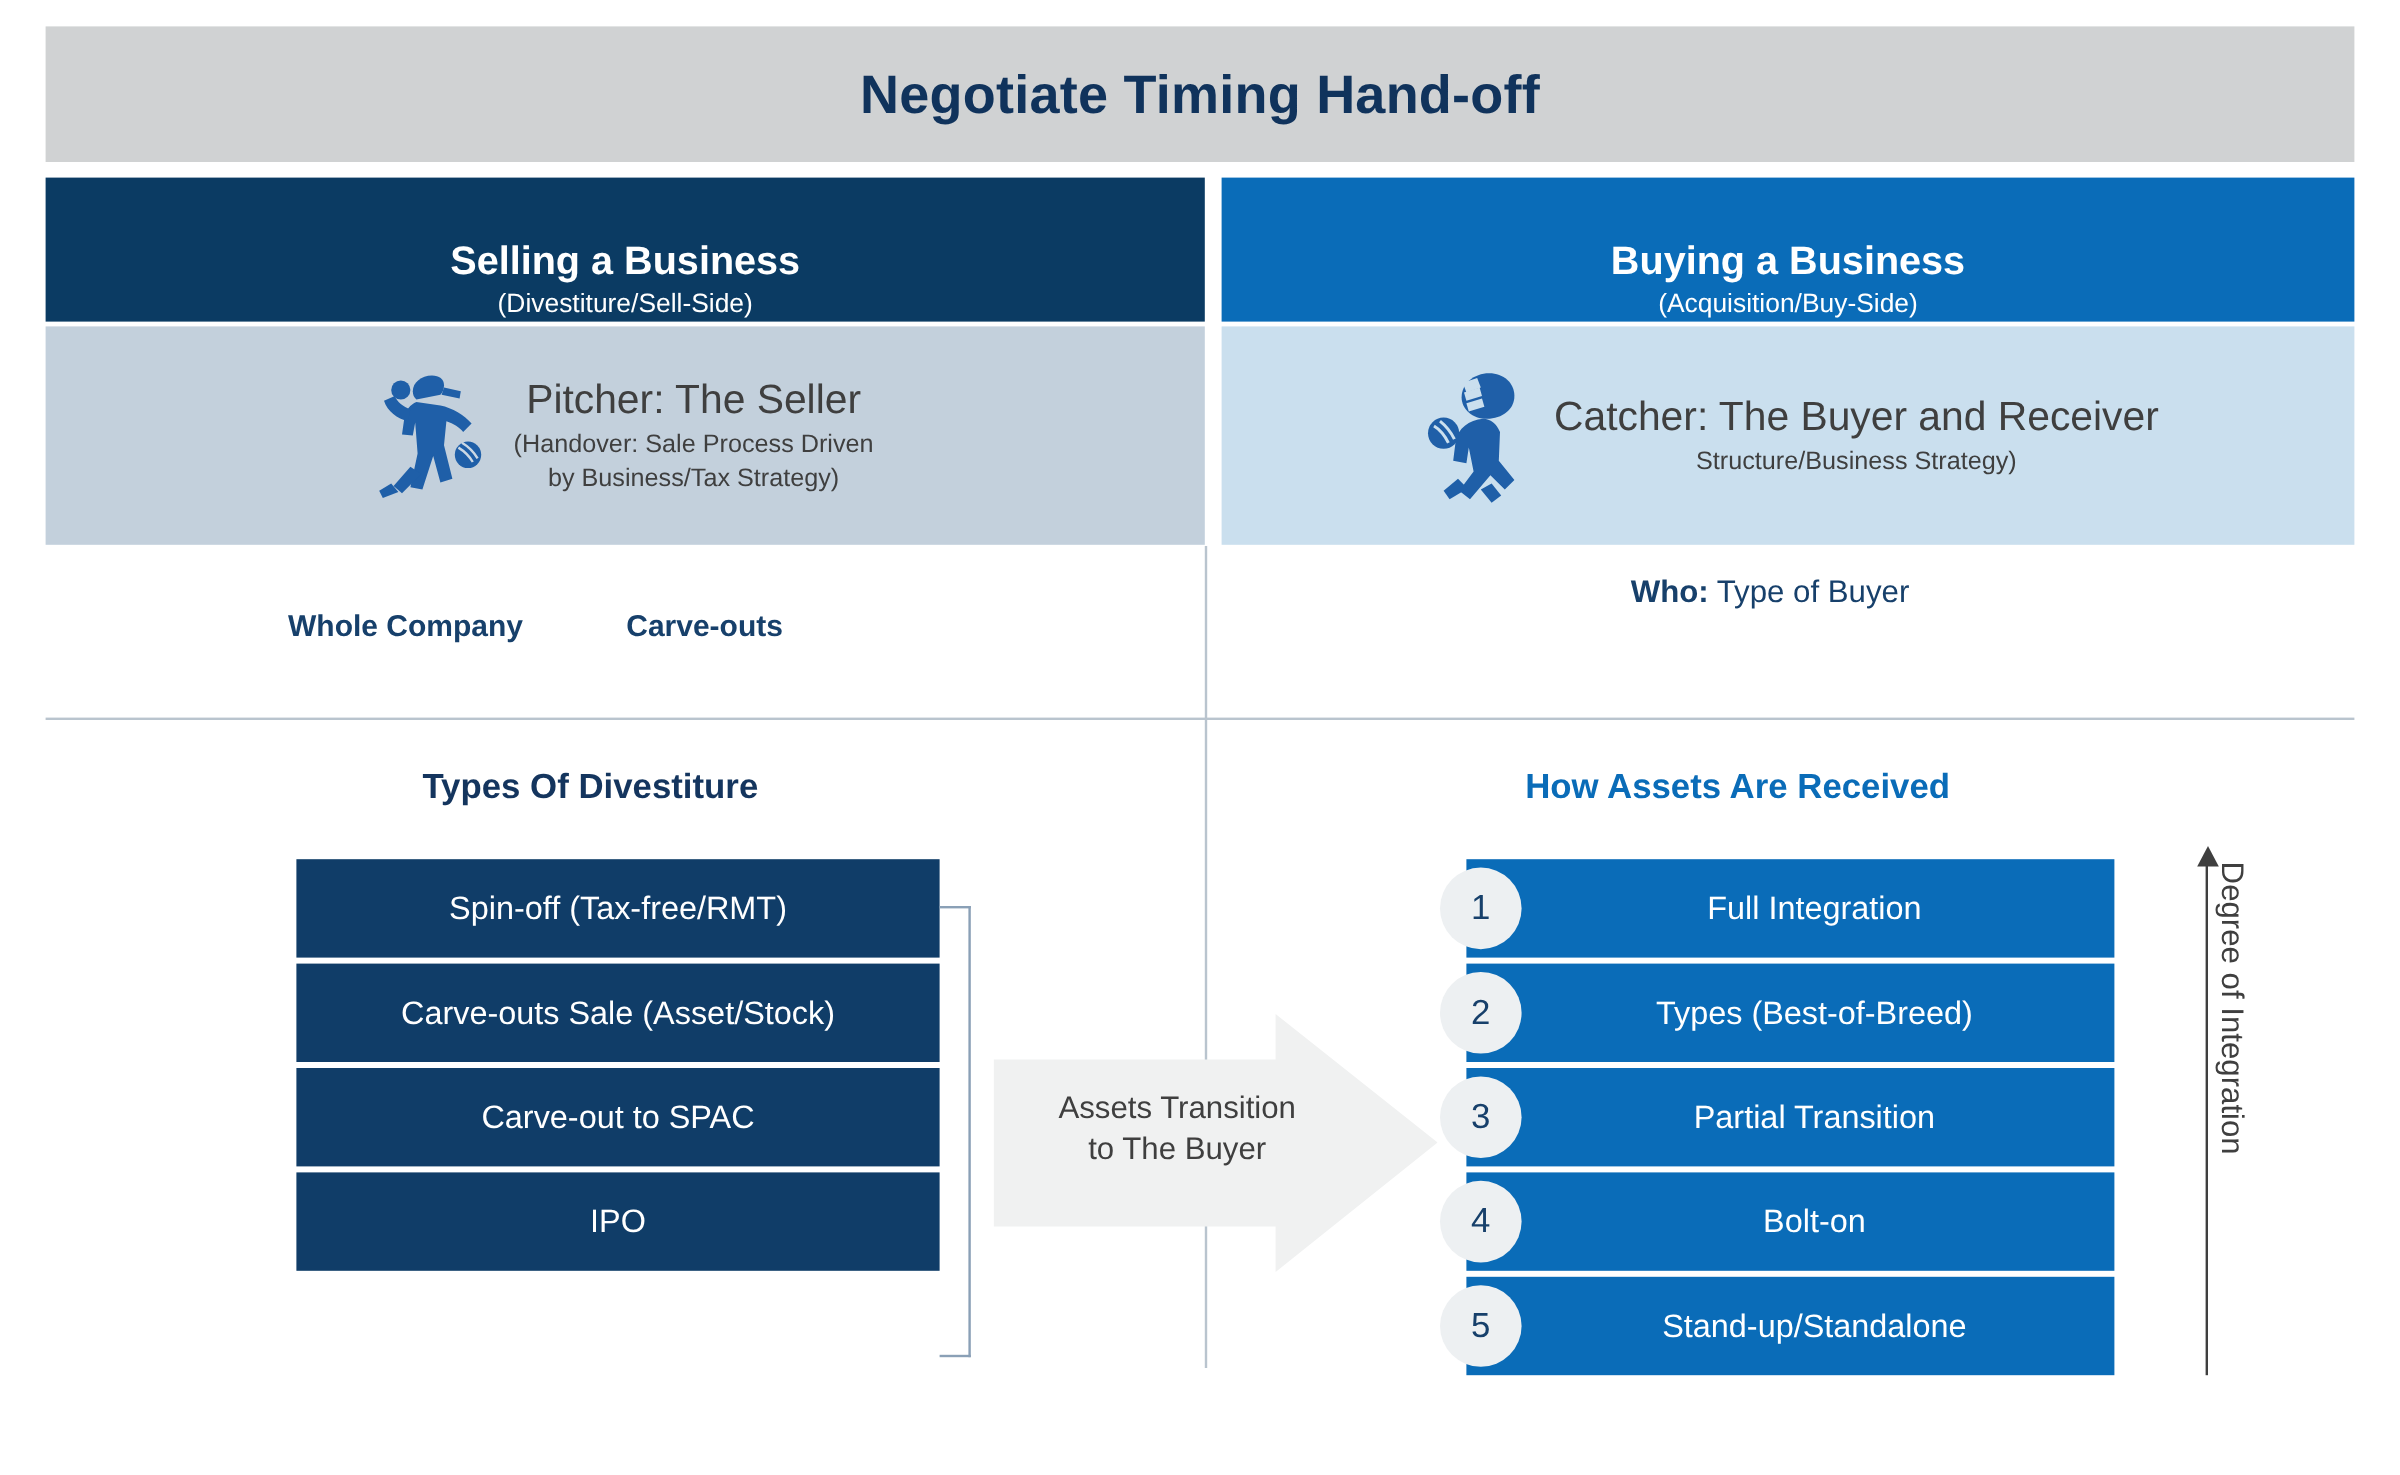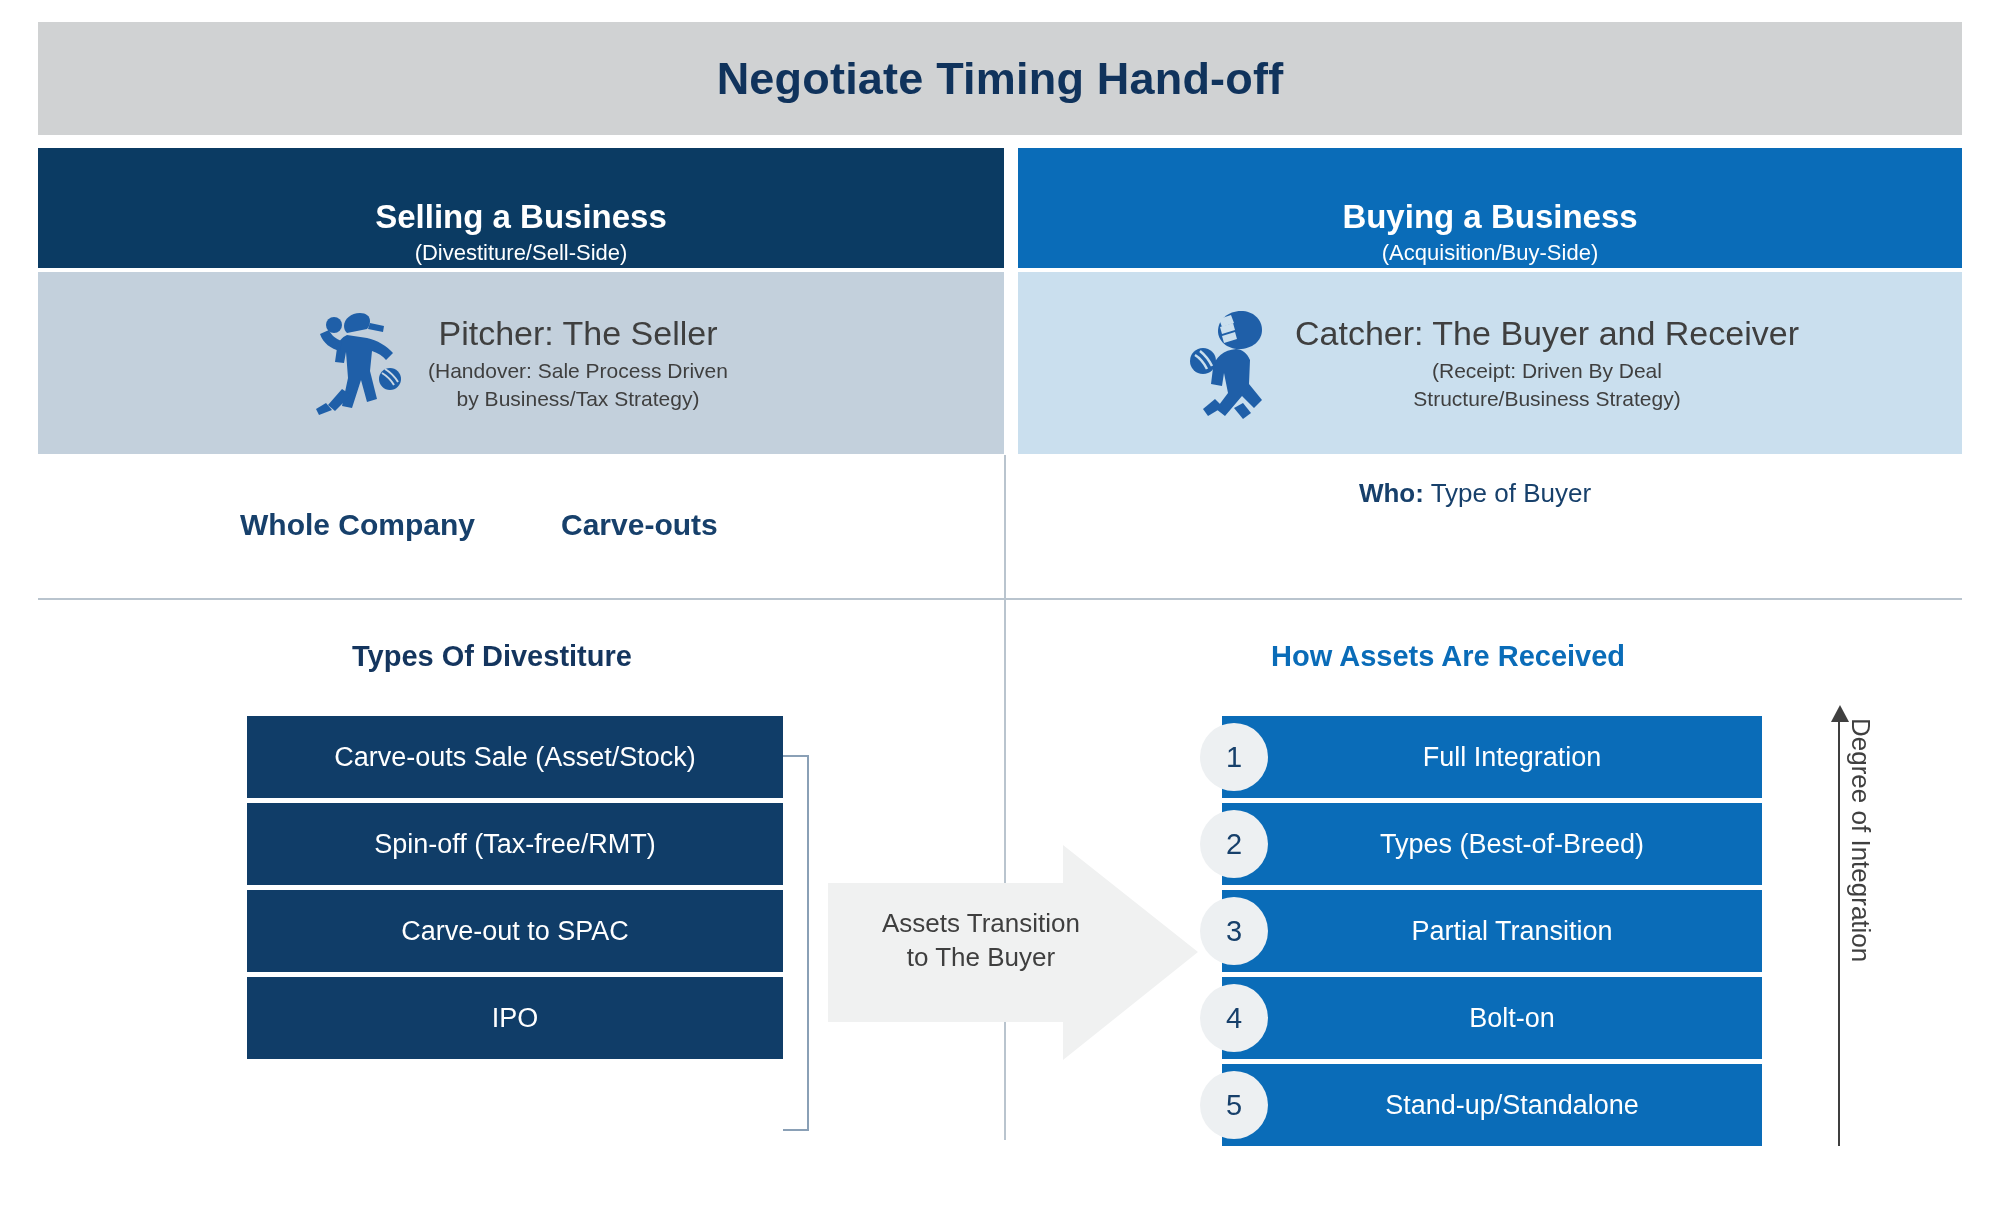--- a/index.html
+++ b/index.html
@@ -101,21 +101,21 @@
     margin-top: 4px;
   }
 
   
   .mid-left {
     position: absolute;
     left: 240px;
     top: 508px;
     display: flex;
     gap: 86px;
-    font-size: 30px;
+    font-size: 25px;
     font-weight: bold;
     color: #17406b;
   }
   .mid-right {
     position: absolute;
     left: 1240px;
     top: 478px;
     width: 470px;
     text-align: center;
     font-size: 26px;
@@ -343,21 +343,20 @@
           <path d="M14 52 c5 3 9 8 12 14" stroke="#cadfee" stroke-width="2.5" fill="none"></path>
           <path d="M19 48 c5 4 9 9 12 15" stroke="#cadfee" stroke-width="2.5" fill="none"></path>
           <path d="M34 96 l-12 10 l5 7 l15 -9 z"></path>
           <path d="M62 100 l8 10 l-8 6 l-9 -11 z"></path>
         </g>
       </svg>
     </div>
     <div class="role-text">
       <div class="role-title">Catcher: The Buyer and Receiver</div>
       <div class="role-sub">
-        <div>(Receipt: Driven By Deal</div>
         <div>Structure/Business Strategy)</div>
       </div>
     </div>
   </div>
 
   <div class="mid-left">
     <span>Whole Company</span>
     <span>Carve-outs</span>
   </div>
 
@@ -368,22 +367,22 @@
   </div>
 
   <div class="v-sep"></div>
   <div class="rule"></div>
   <div class="v-sep2"></div>
 
   <div class="sec-title sec-title-left">Types Of Divestiture</div>
   <div class="sec-title sec-title-right">How Assets Are Received</div>
 
   <div class="left-list">
+    <div class="left-bar">Spin-off (Tax-free/RMT)</div>
     <div class="left-bar">Carve-outs Sale (Asset/Stock)</div>
-    <div class="left-bar">Spin-off (Tax-free/RMT)</div>
     <div class="left-bar">Carve-out to SPAC</div>
     <div class="left-bar">IPO</div>
   </div>
   <div class="bracket"></div>
 
   <div class="arrow-wrap">
     <svg class="arrow-svg" width="370" height="215" viewBox="0 0 370 215" aria-hidden="true">
       <polygon points="0,38 235,38 235,0 370,107 235,215 235,177 0,177" fill="#f0f1f1"></polygon>
     </svg>
     <div class="arrow-label">

